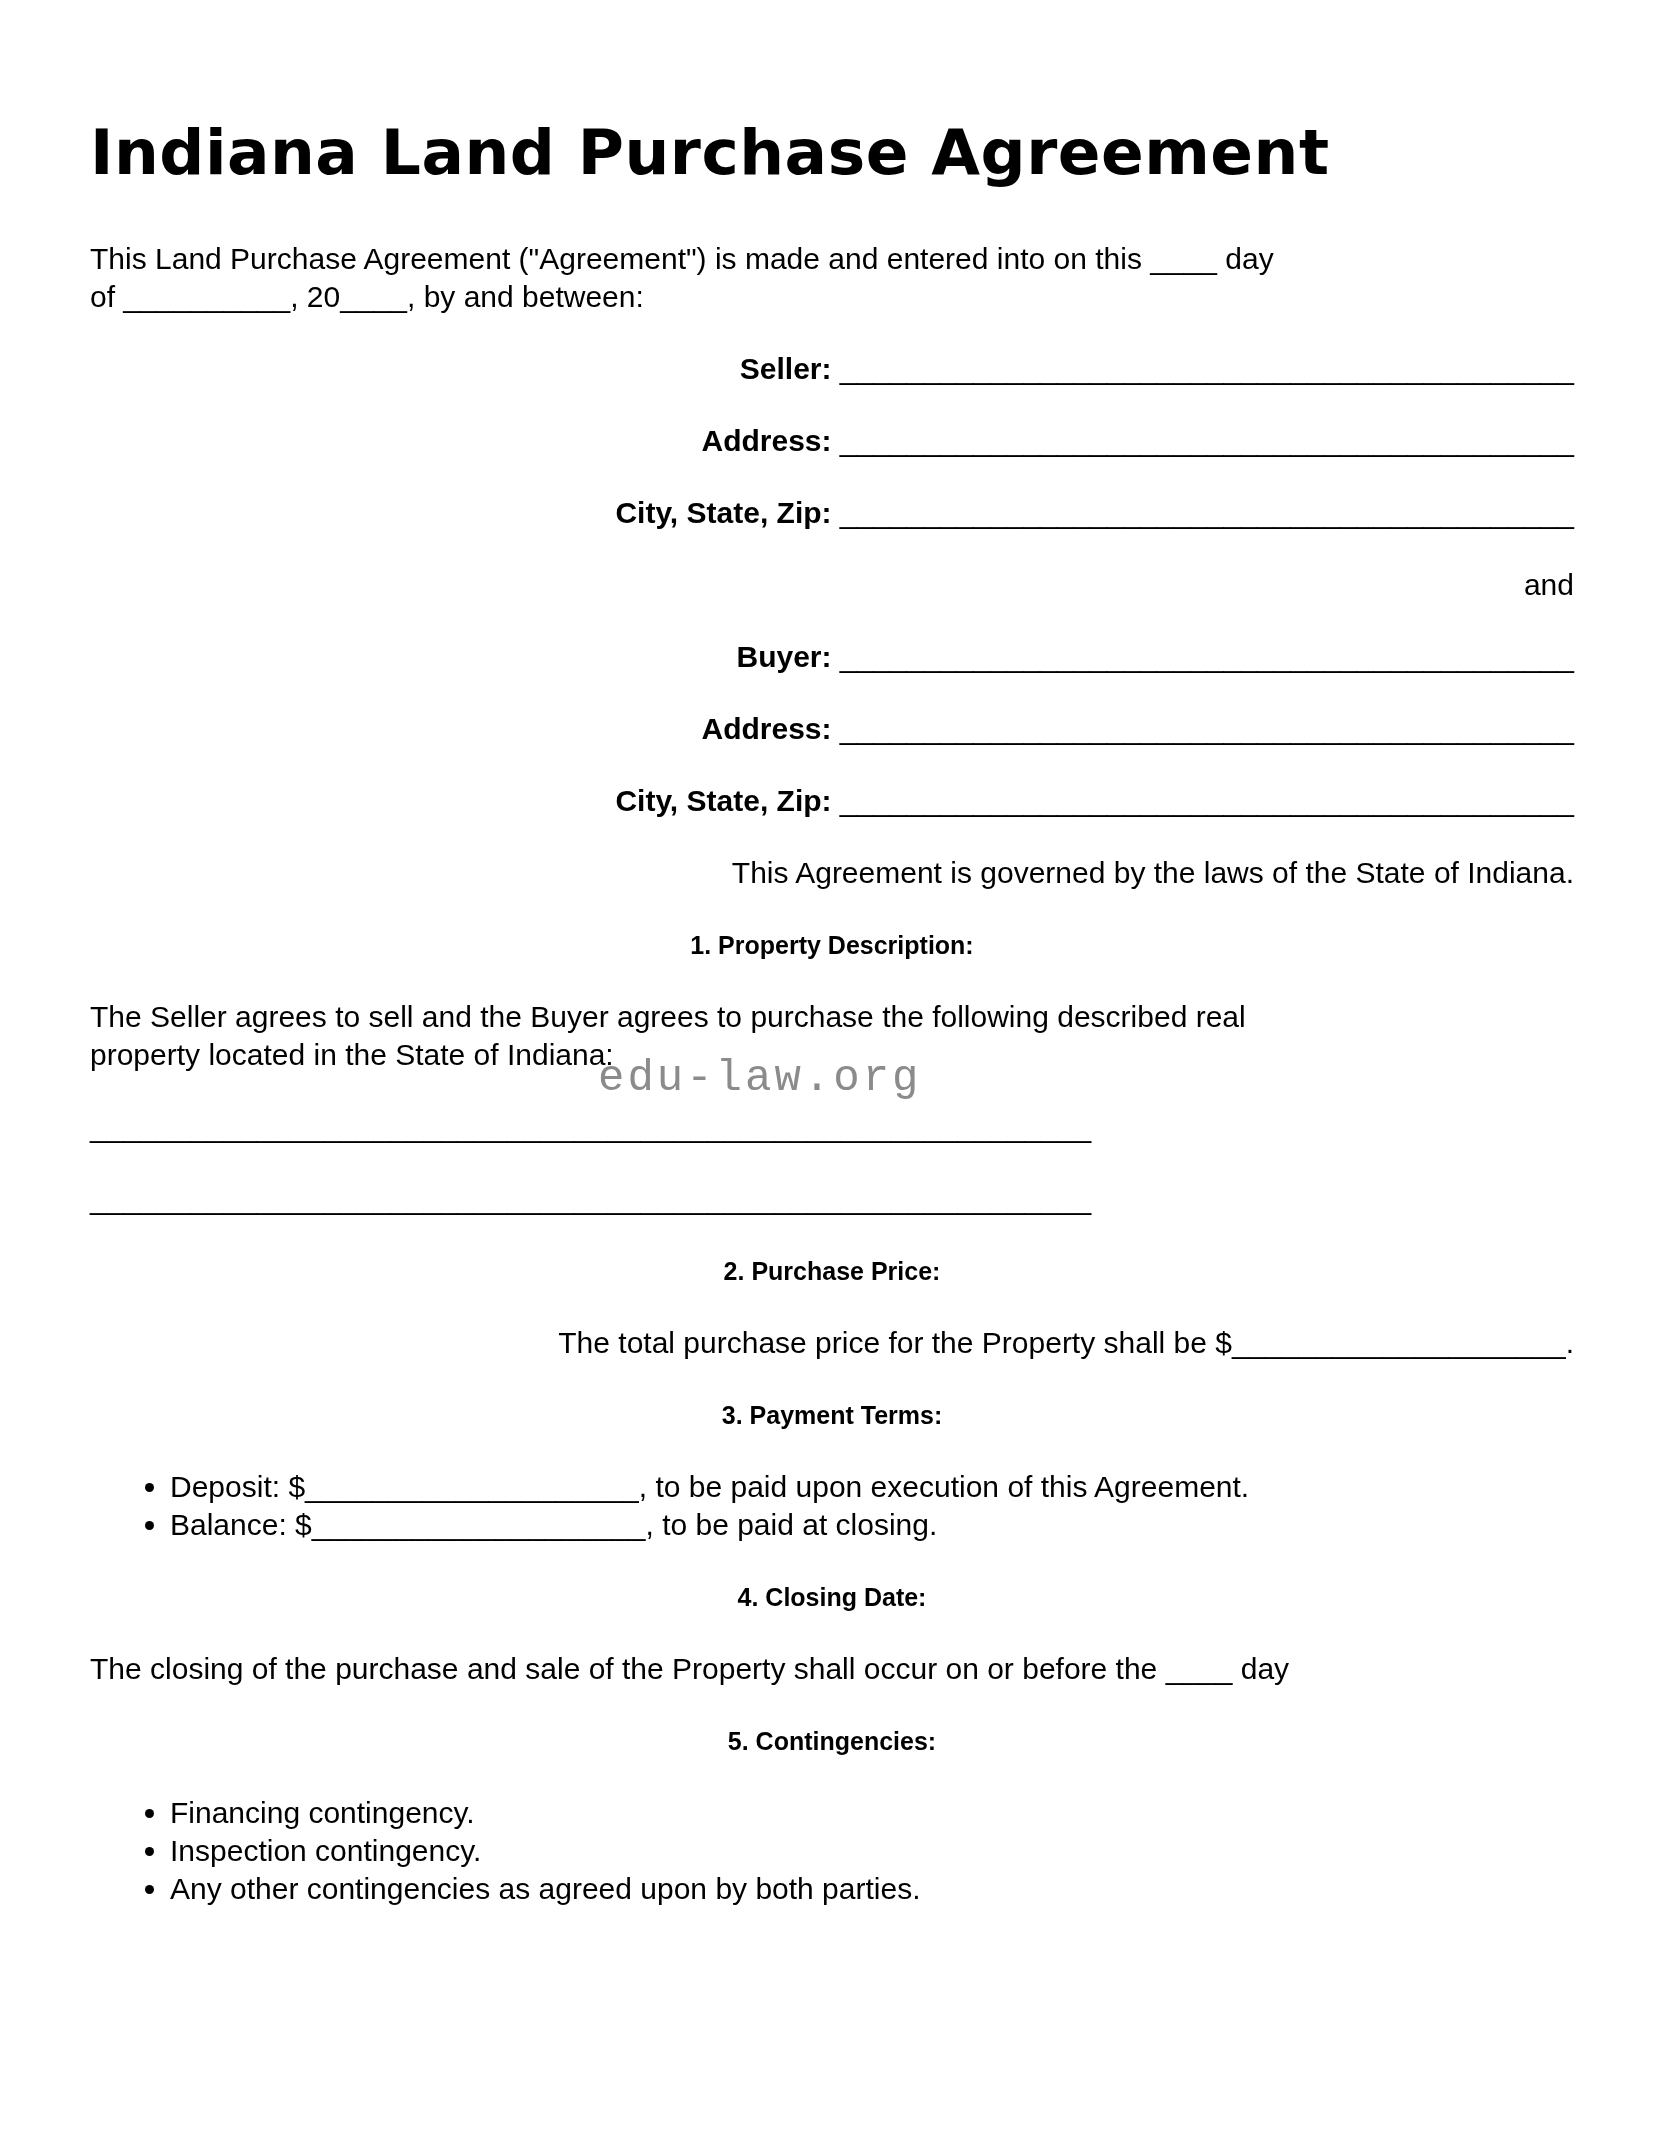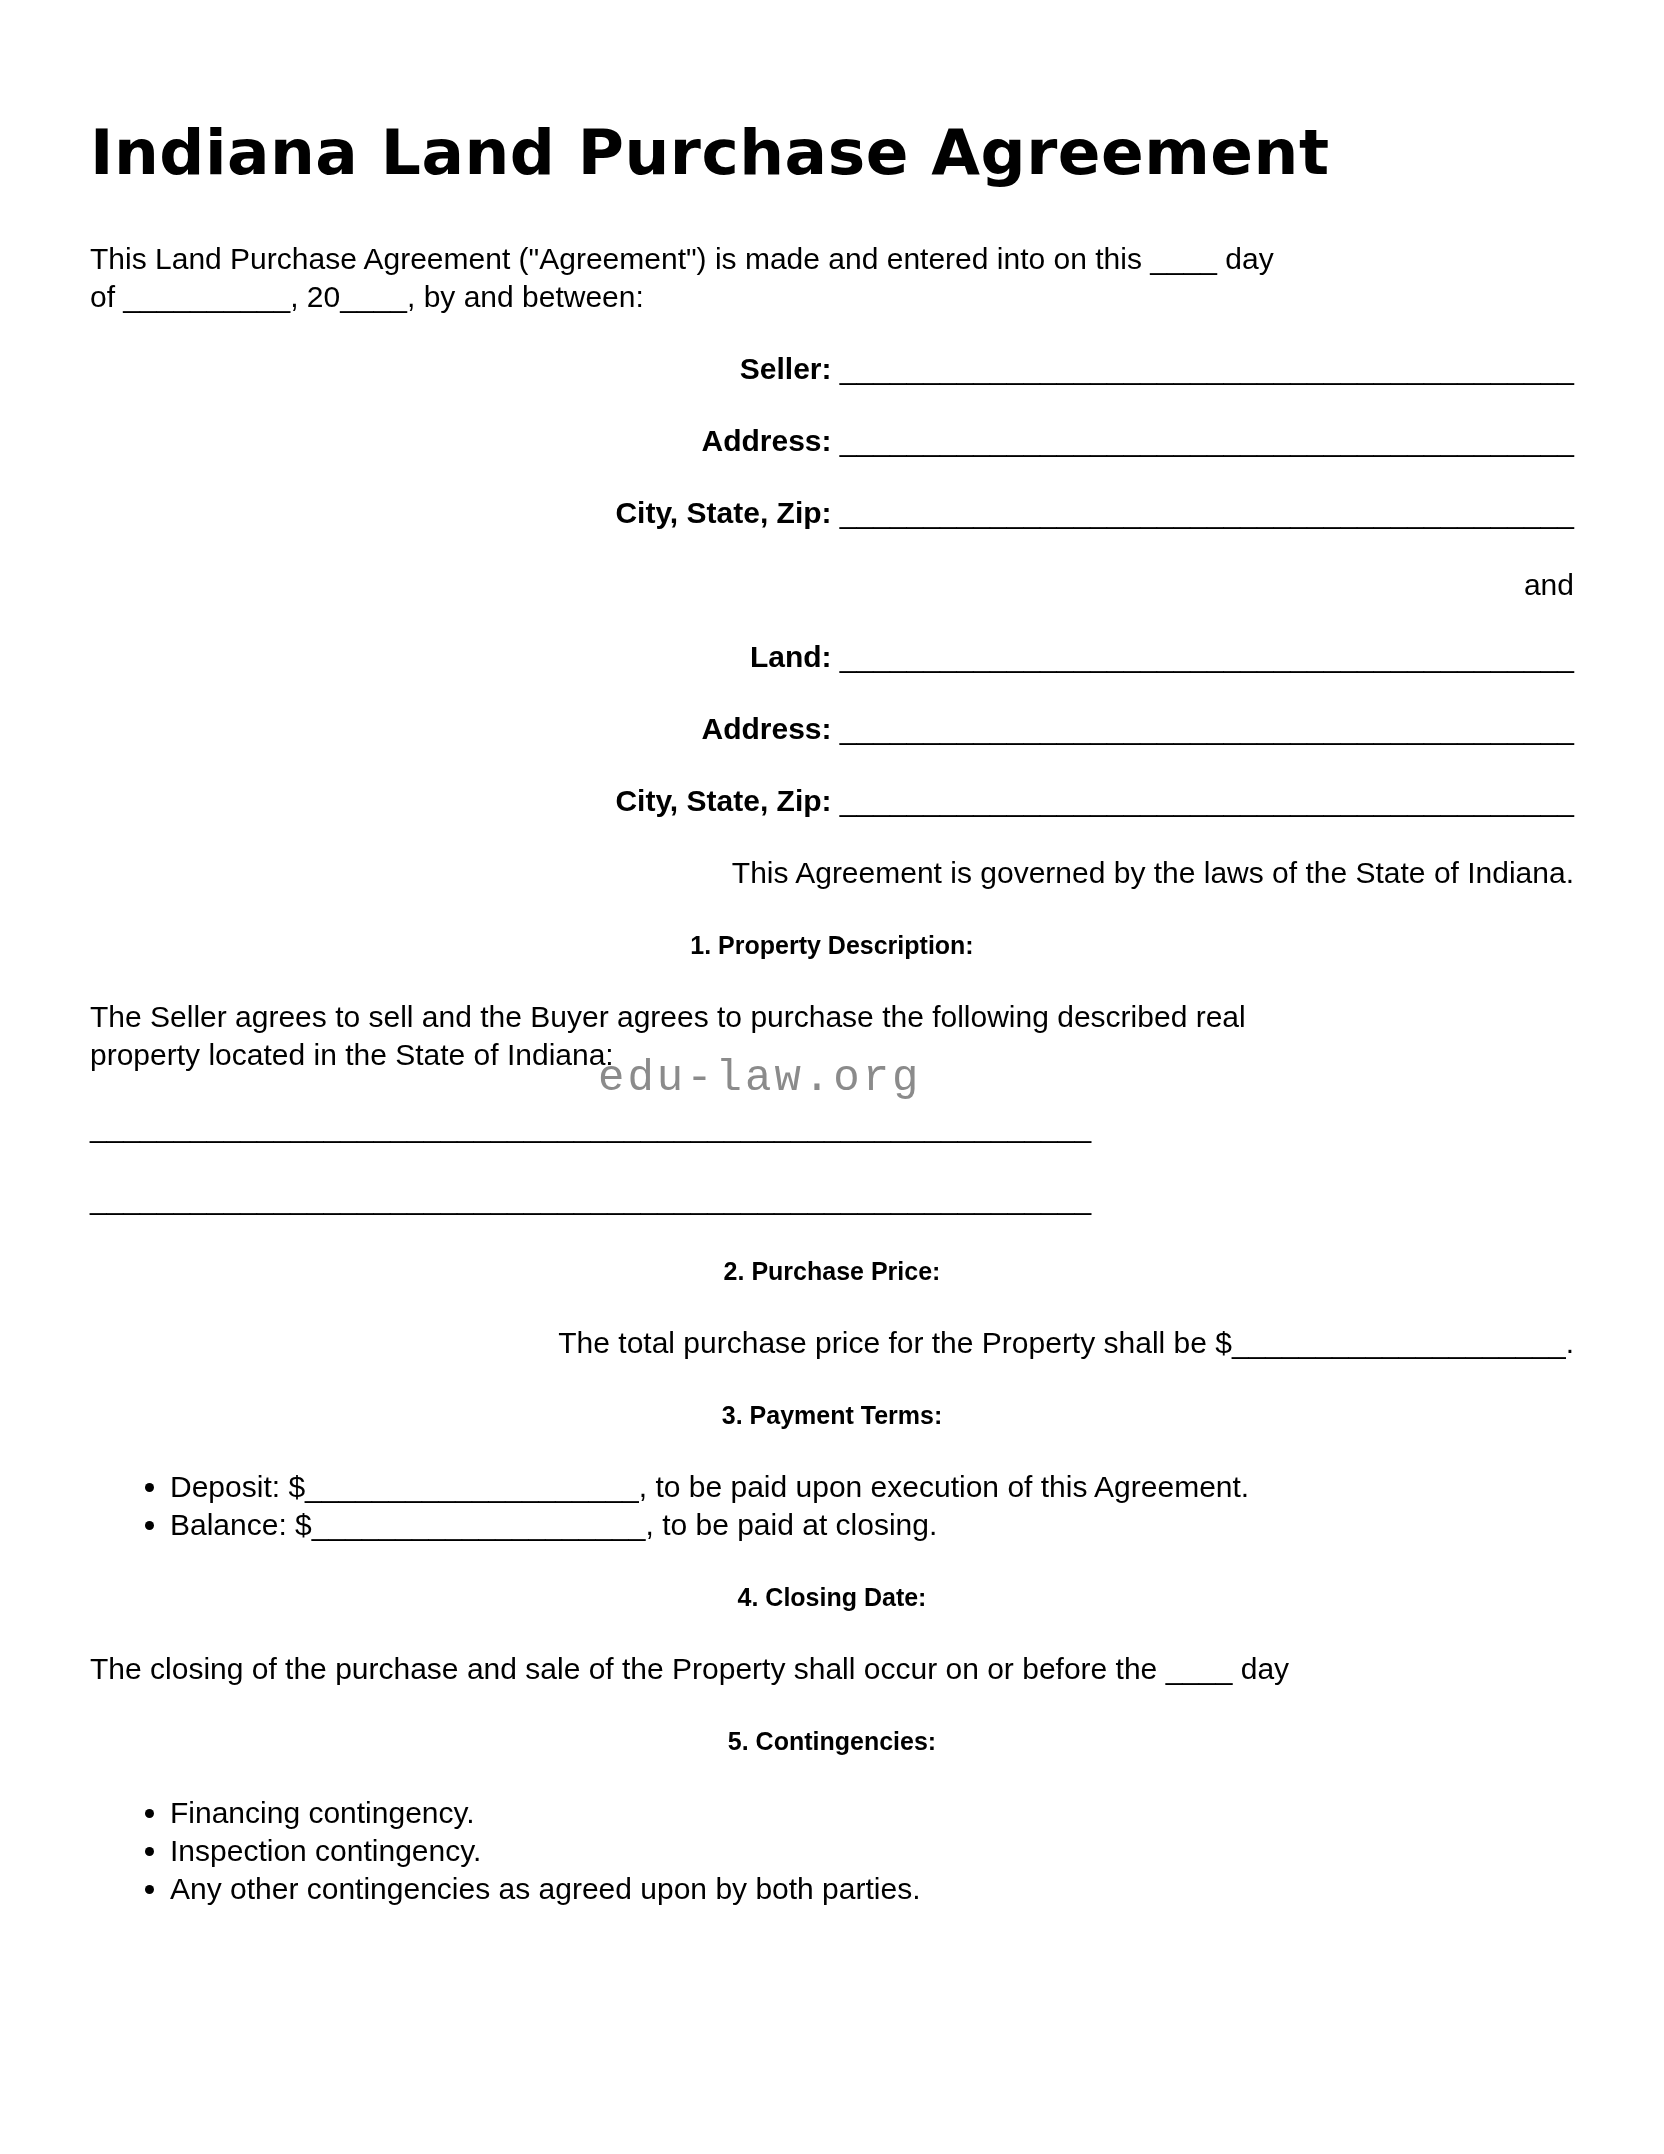--- a/index.html
+++ b/index.html
@@ -79,21 +79,21 @@
   </div>
 
   <p class="field-line"><span class="lbl">Seller:</span><span> ____________________________________________</span></p>
 
   <p class="field-line"><span class="lbl">Address:</span><span> ____________________________________________</span></p>
 
   <p class="field-line"><span class="lbl">City, State, Zip:</span><span> ____________________________________________</span></p>
 
   <p class="field-line">and</p>
 
-  <p class="field-line"><span class="lbl">Land:</span><span> ____________________________________________</span></p>
+  <p class="field-line"><span class="lbl">Buyer:</span><span> ____________________________________________</span></p>
 
   <p class="field-line"><span class="lbl">Address:</span><span> ____________________________________________</span></p>
 
   <p class="field-line"><span class="lbl">City, State, Zip:</span><span> ____________________________________________</span></p>
 
   <p class="field-line">This Agreement is governed by the laws of the State of Indiana.</p>
 
   <h2 class="heading">1. Property Description:</h2>
 
   <div class="block">

